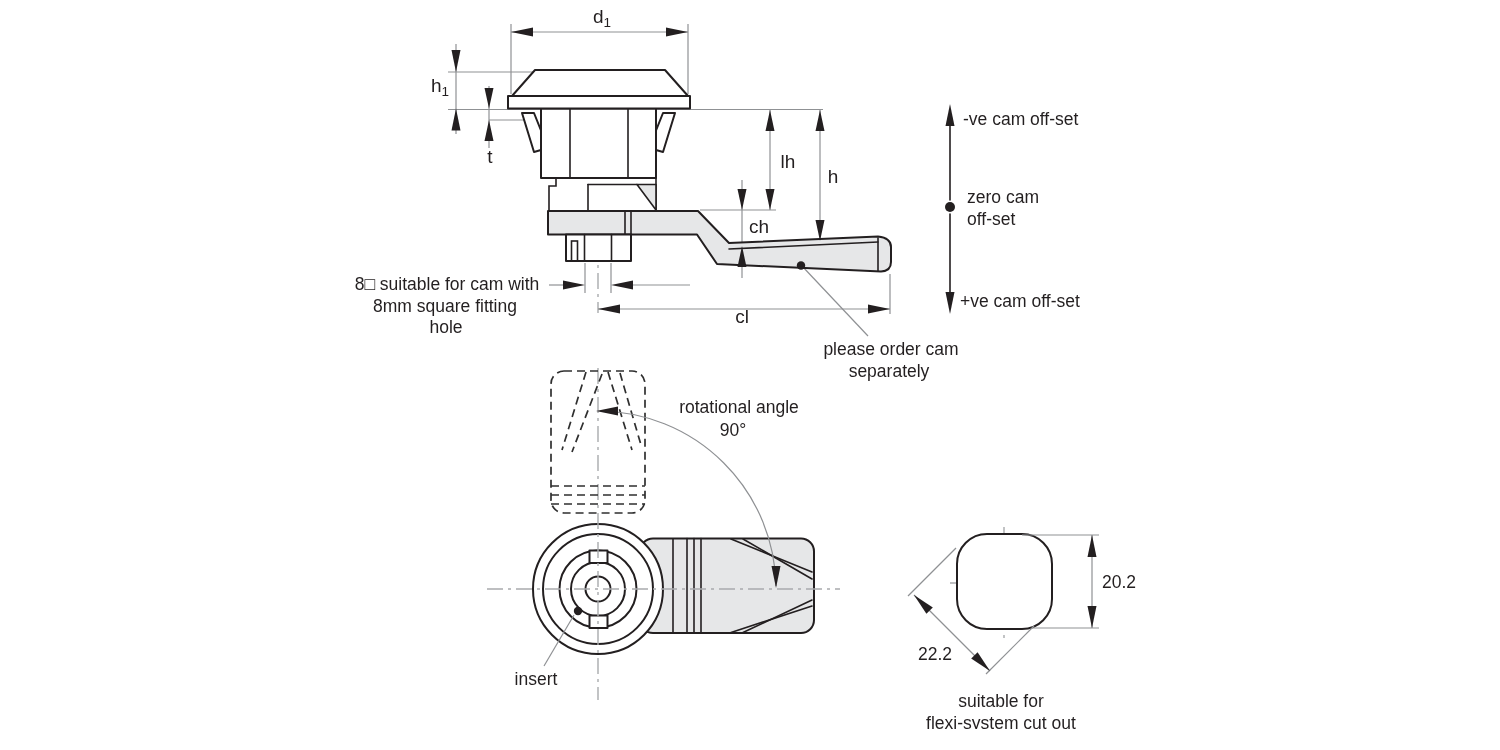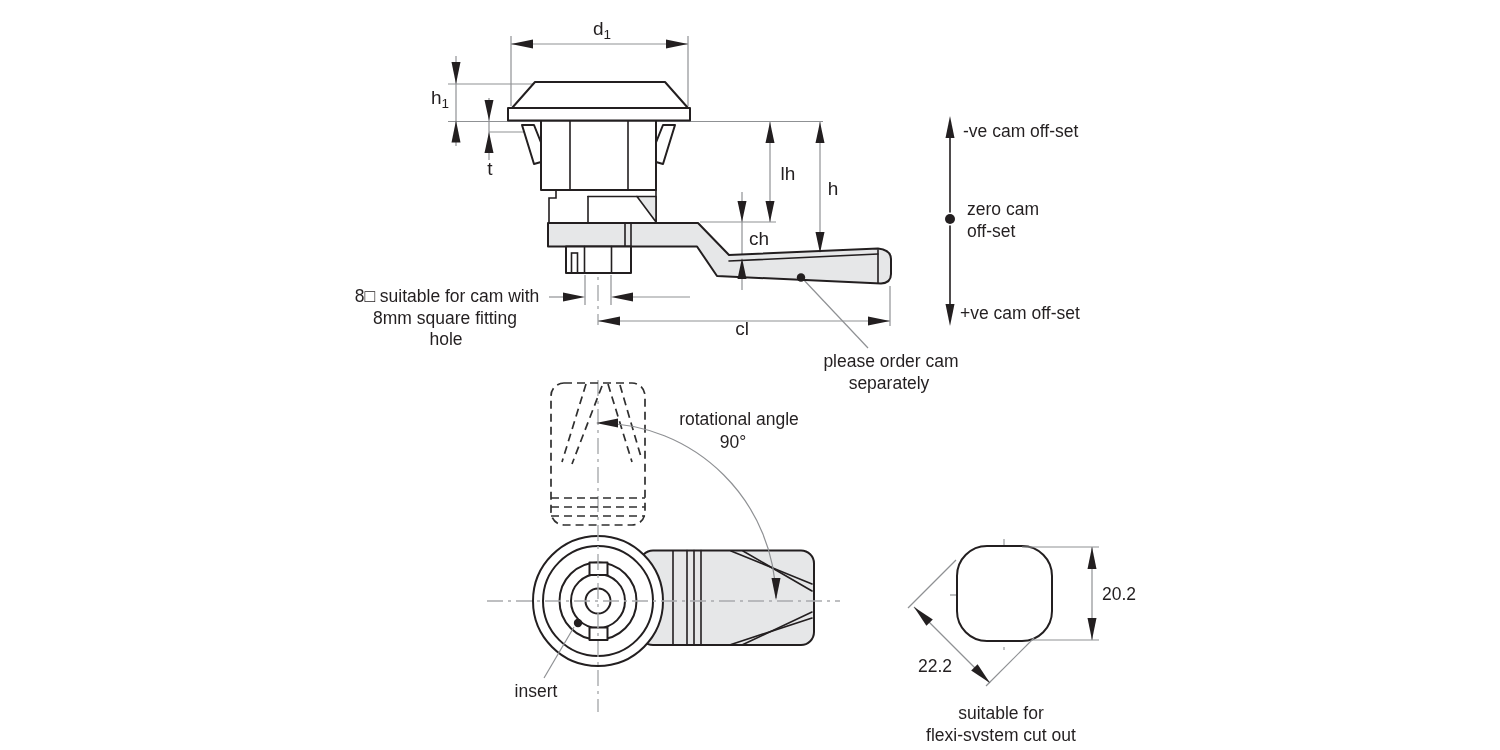--- a/index.html
+++ b/index.html
@@ -1,19 +1,19 @@
 <!DOCTYPE html>
 <html style="--bg: #ffffff; --outline: #231f20; --dim: #8f9194; --cam-fill: #e6e7e8; --txt: #231f20;"><head>
 <meta charset="utf-8">
 <style>
   :root{
     --outline:#231f20; --dim:#8f9194; --cam-fill:#e6e7e8; --txt:#231f20; --bg:#ffffff;
   }
   html,body{margin:0;padding:0;background:var(--bg);}
-  .stage{width:1500px;height:729px;position:relative;background:var(--bg);margin-top:12px;}
+  .stage{width:1500px;height:729px;position:relative;background:var(--bg);}
   svg{display:block}
   .ol   {stroke:var(--outline);stroke-width:2;fill:#fff;stroke-linejoin:round;stroke-linecap:round}
   .olf  {stroke:var(--outline);stroke-width:2;fill:var(--cam-fill);stroke-linejoin:round;stroke-linecap:round}
   .ln15 {stroke:var(--outline);stroke-width:1.6;fill:none;stroke-linecap:round}
   .dim  {stroke:var(--dim);stroke-width:1.2;fill:none}
   .cline{stroke:#a9abad;stroke-width:1.4;fill:none;stroke-dasharray:16 5 3 5}
   .dash {stroke:#2f2f2f;stroke-width:1.7;fill:none;stroke-dasharray:8 5;stroke-linejoin:round}
   .ah   {fill:var(--outline);stroke:none}
   text{fill:var(--txt);font-family:"Liberation Sans","DejaVu Sans",sans-serif;font-size:17.5px}
   .dimtxt{font-size:19px}

